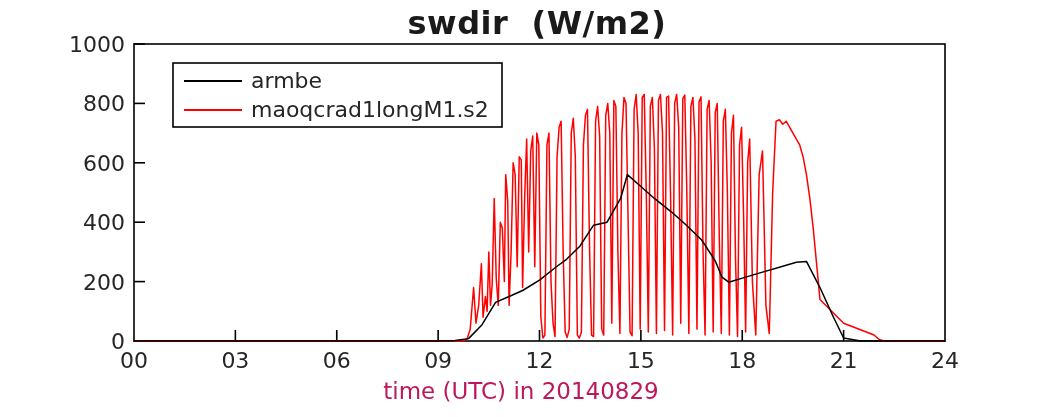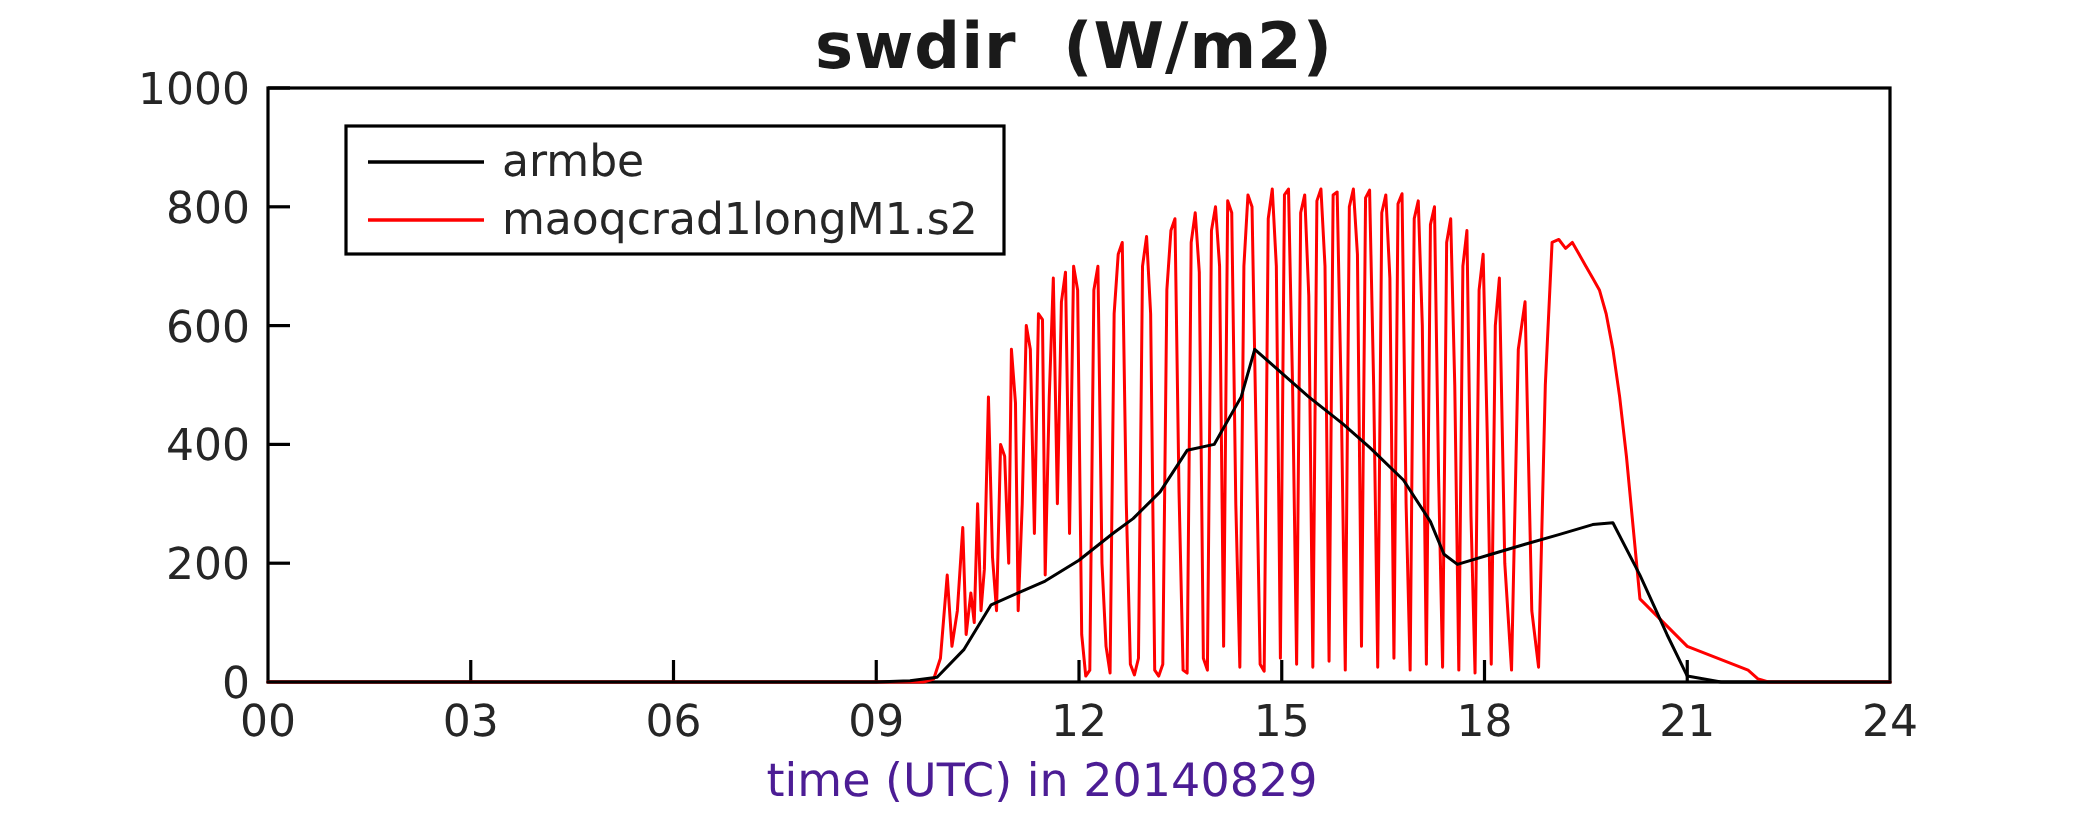--- a/index.html
+++ b/index.html
@@ -49,21 +49,21 @@
     text-anchor: middle;
     font-family: "DejaVu Sans", sans-serif;
   }
   #xlabel {
     position: absolute;
     left: 0;
     top: 378px;
     width: 1042px;
     text-align: center;
     font-size: 23px;
-    color: #4c1d95;
+    color: #be185d;
     white-space: pre;
   }
   .legend-text {
     font-size: 22px;
     fill: #262626;
     font-family: "DejaVu Sans", sans-serif;
     dominant-baseline: middle;
   }
 </style>
 </head>

